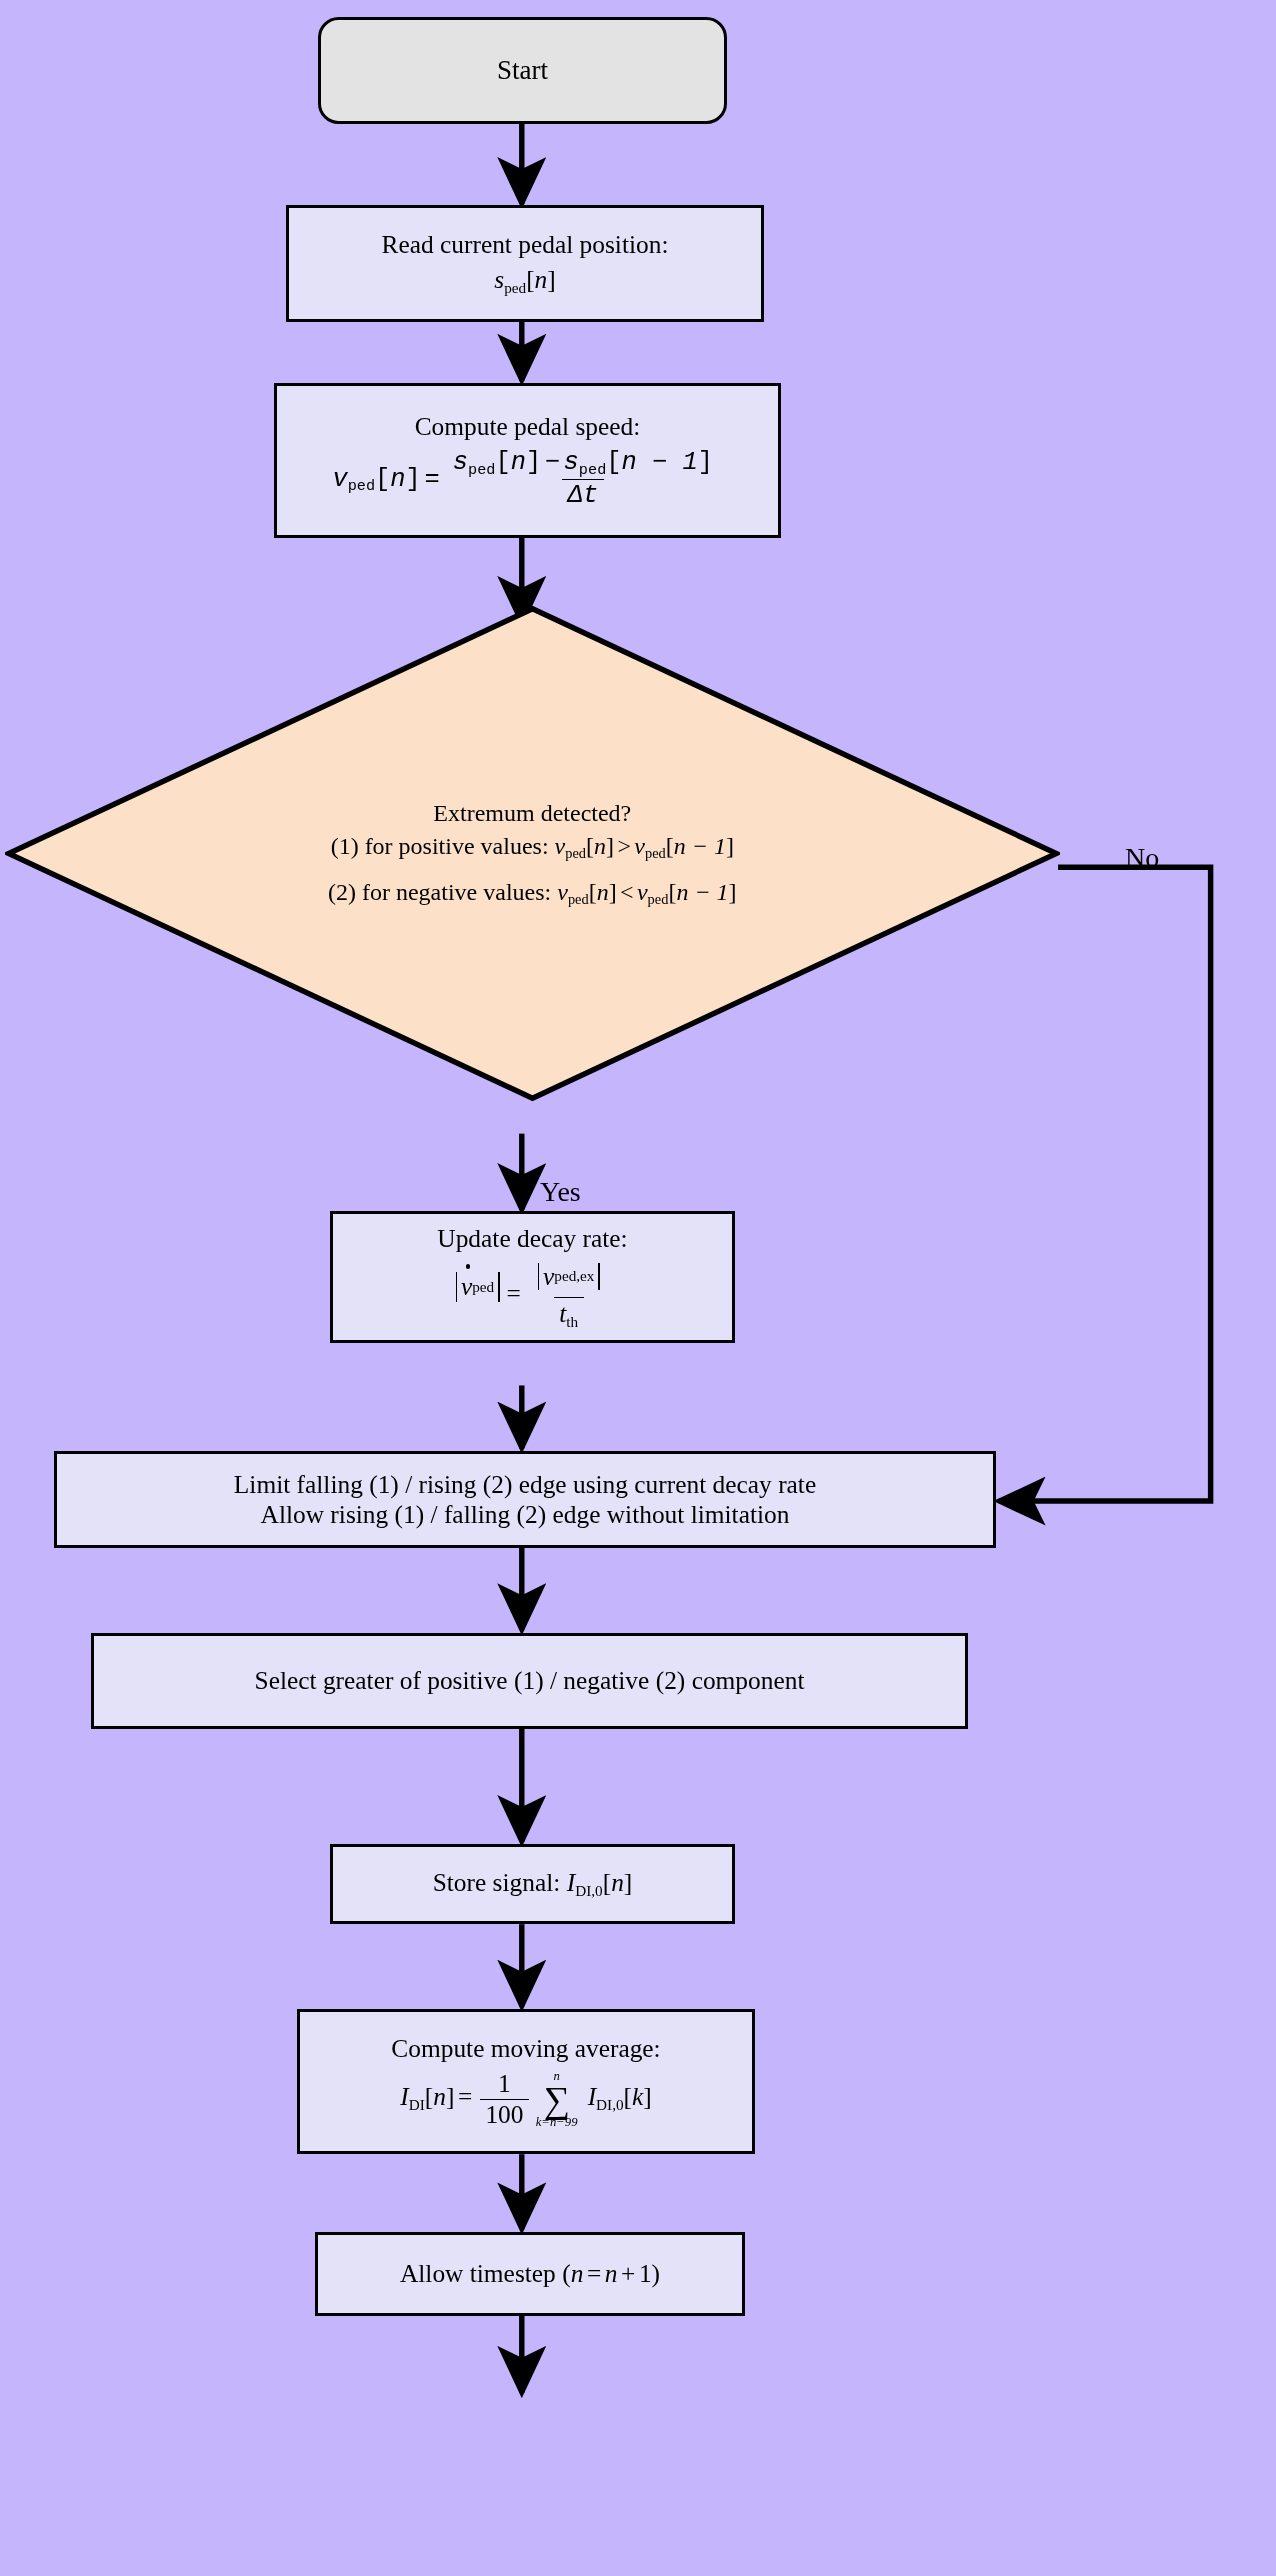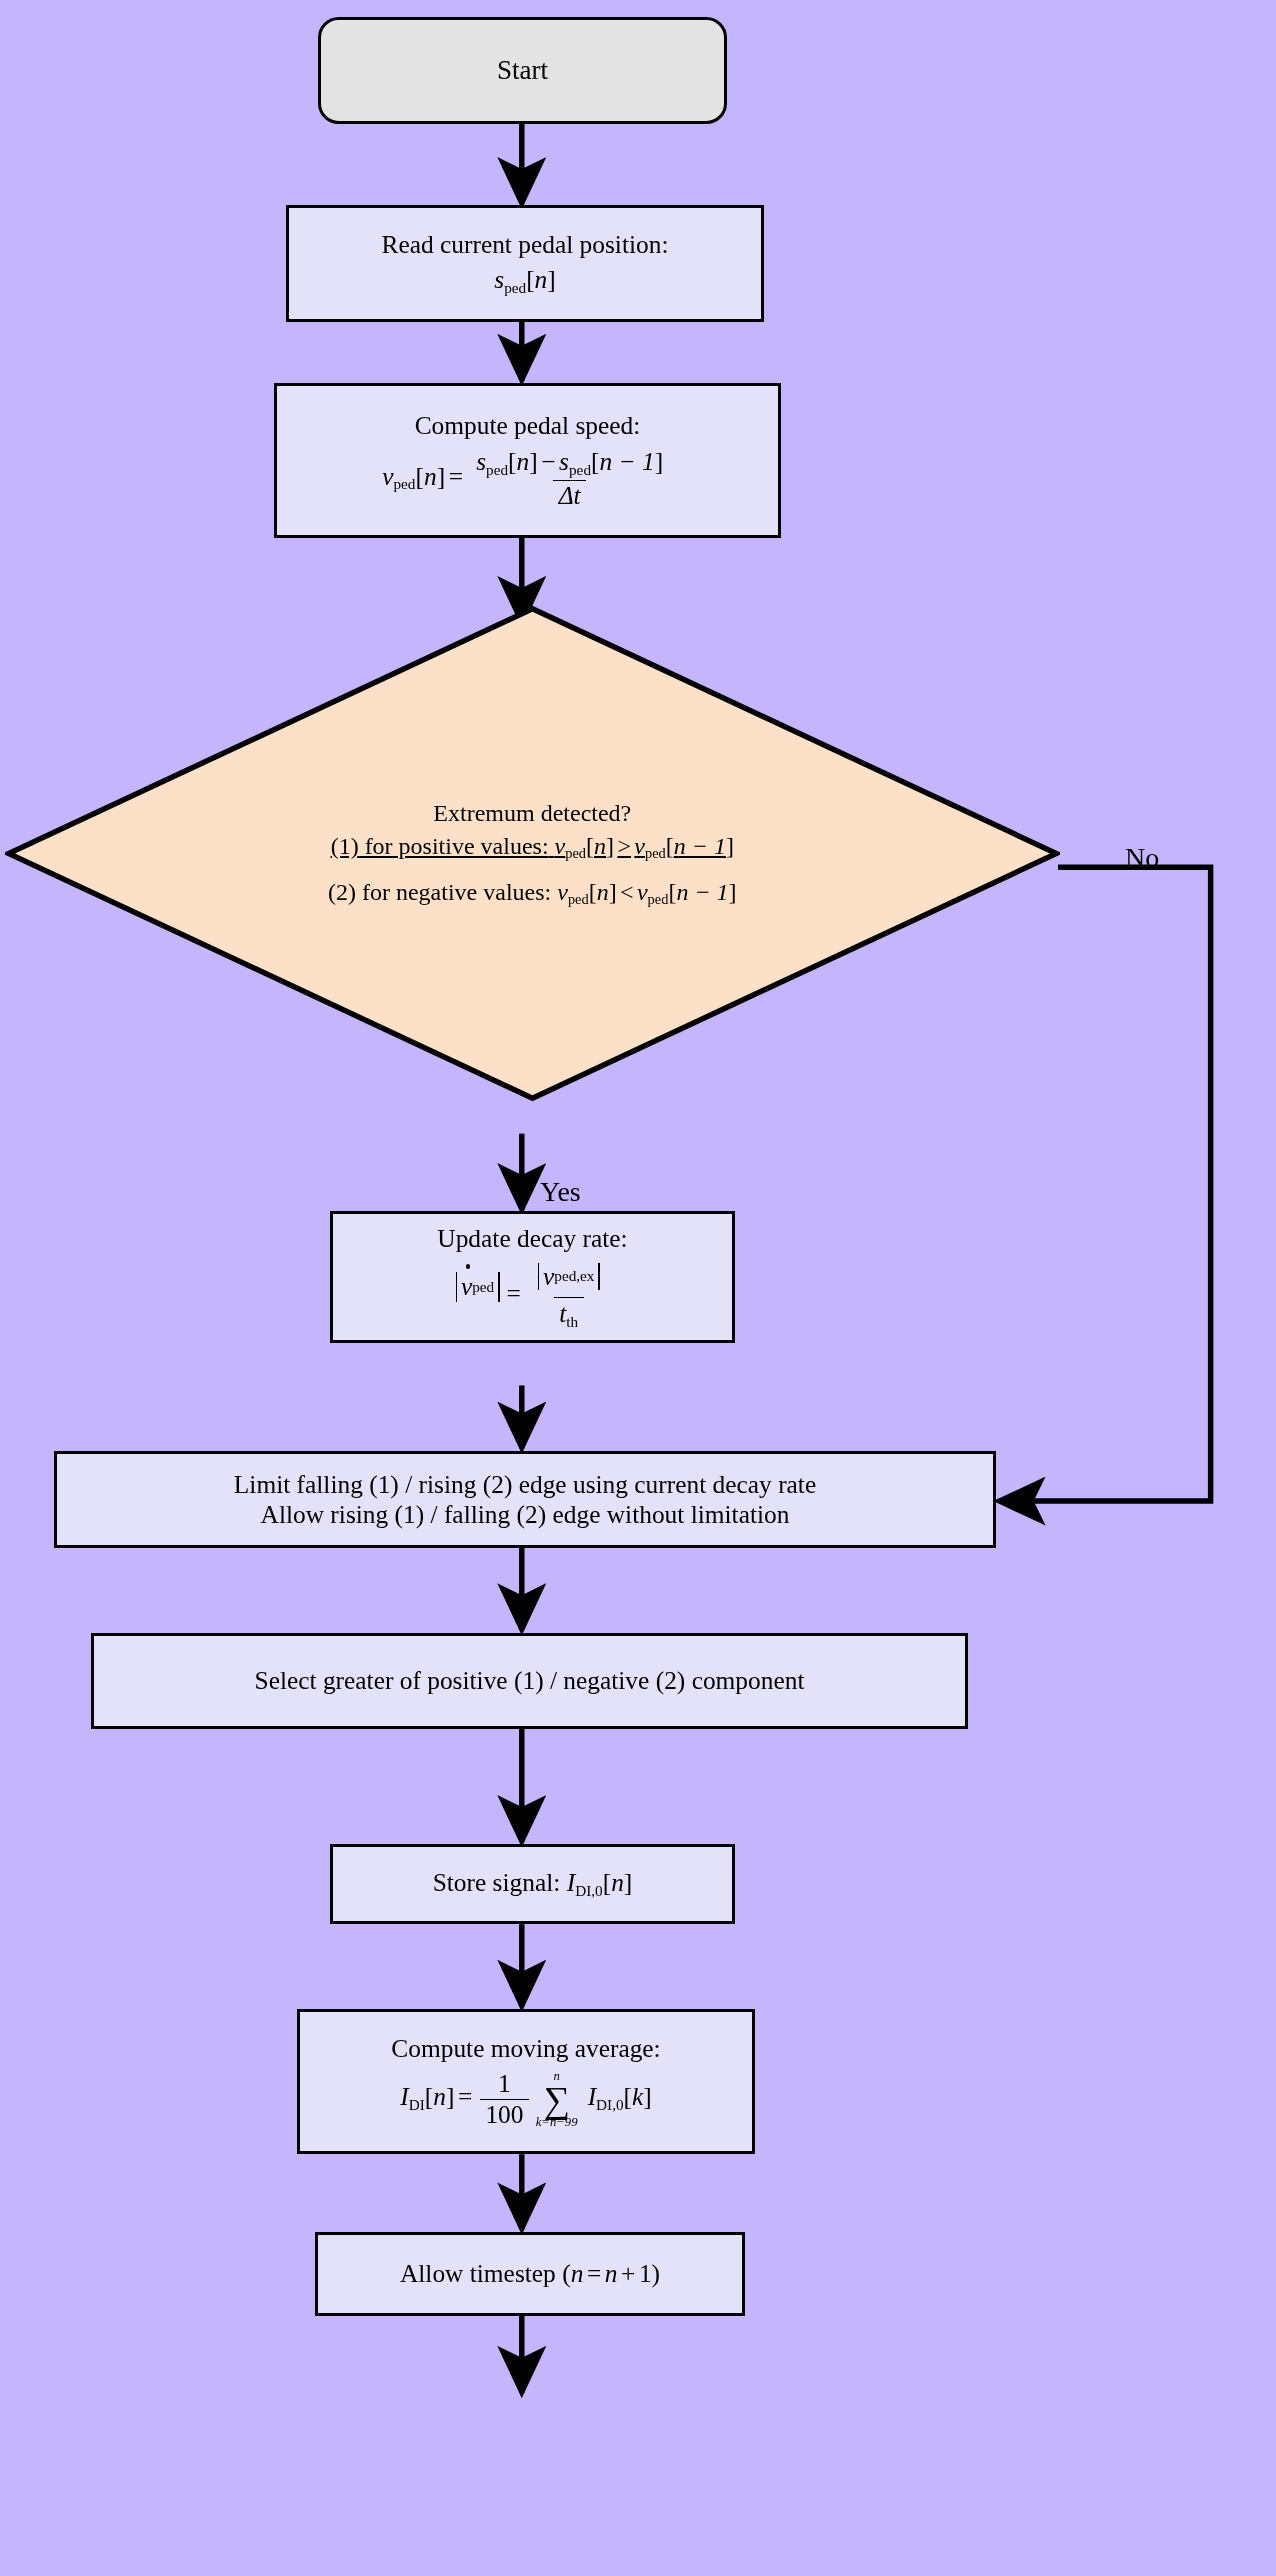--- a/index.html
+++ b/index.html
@@ -78,35 +78,35 @@
 
   <div class="node process f42" style="left:286px;top:205px;width:478px;height:117px;flex-direction:column;">
     <span class="title-line">Read current pedal position:</span>
     <span class="mline" style="margin-top:4.8px;">
       <span class="mi">s</span><sub class="sb">ped</sub><span class="brk">[</span><span class="mi">n</span><span class="brk">]</span>
     </span>
   </div>
 
   <div class="node process f42" style="left:274px;top:383px;width:507px;height:155px;flex-direction:column;">
     <span class="title-line">Compute pedal speed:</span>
-    <span class="mline" style="margin-top:7.3px;">
+    <span class="mline" style="margin-top:7.3px;font-family:Liberation Mono, monospace;">
       <span class="mi">v</span><sub class="sb">ped</sub><span class="brk">[</span><span class="mi">n</span><span class="brk">]</span><span class="op">=</span><span class="frac">
         <span class="num"><span class="mi">s</span><sub class="sb">ped</sub><span class="brk">[</span><span class="mi">n</span><span class="brk">]</span><span class="op">−</span><span class="mi">s</span><sub class="sb">ped</sub><span class="brk">[</span><span class="mi">n − 1</span><span class="brk">]</span></span>
         <span class="den mi">Δt</span>
       </span>
     </span>
   </div>
 
   <div class="diamond-wrap" style="left:4.8px;top:605px;width:1055px;height:497px;">
     <svg viewBox="0 0 1742 820" width="1055" height="497" style="position:absolute;left:0;top:0;">
       <polygon points="871,6 1736,410 871,814 6,410" fill="#fce0c8" stroke="#000" stroke-width="9" stroke-linejoin="miter"></polygon>
     </svg>
     <div class="diamond-txt f40">
       <span class="mline">Extremum detected?</span>
-      <span class="mline" style="margin-top:2px;text-decoration:underline;">
+      <span class="mline" style="margin-top:2px;">
         <span>(1) for positive values:</span>
         <span class="mi">v</span><sub class="sb">ped</sub><span class="brk">[</span><span class="mi">n</span><span class="brk">]</span><span class="op">&gt;</span><span class="mi">v</span><sub class="sb">ped</sub><span class="brk">[</span><span class="mi">n − 1</span><span class="brk">]</span>
       </span>
       <span class="mline" style="margin-top:14px;">
         <span>(2) for negative values:</span>
         <span class="mi">v</span><sub class="sb">ped</sub><span class="brk">[</span><span class="mi">n</span><span class="brk">]</span><span class="op">&lt;</span><span class="mi">v</span><sub class="sb">ped</sub><span class="brk">[</span><span class="mi">n − 1</span><span class="brk">]</span>
       </span>
     </div>
   </div>
 

